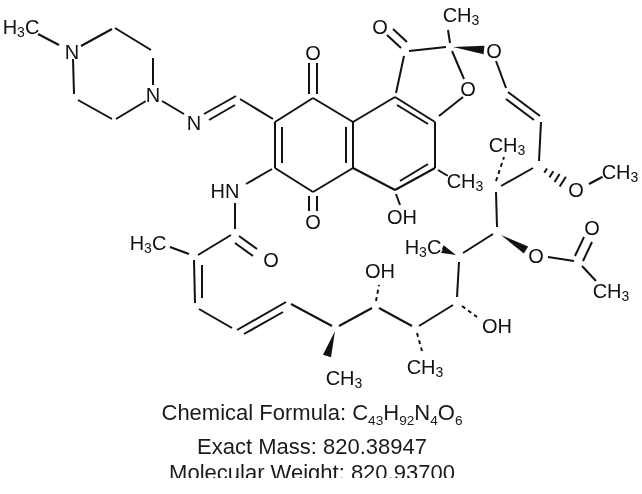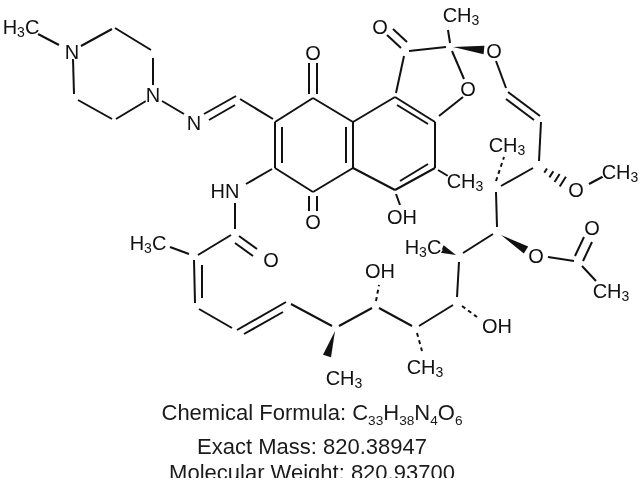--- a/index.html
+++ b/index.html
@@ -124,17 +124,17 @@
         <text x="592" y="228" text-anchor="middle" dominant-baseline="central"><tspan>O</tspan></text>
         <text x="611" y="291" text-anchor="middle" dominant-baseline="central"><tspan>CH</tspan><tspan font-size="14" dy="5">3</tspan></text>
         <text x="497" y="326" text-anchor="middle" dominant-baseline="central"><tspan>OH</tspan></text>
         <text x="423" y="247" text-anchor="middle" dominant-baseline="central"><tspan>H</tspan><tspan font-size="14" dy="5">3</tspan><tspan dy="-5">C</tspan></text>
         <text x="425" y="367" text-anchor="middle" dominant-baseline="central"><tspan>CH</tspan><tspan font-size="14" dy="5">3</tspan></text>
         <text x="380" y="271" text-anchor="middle" dominant-baseline="central"><tspan>OH</tspan></text>
         <text x="344" y="378" text-anchor="middle" dominant-baseline="central"><tspan>CH</tspan><tspan font-size="14" dy="5">3</tspan></text>
       </g>
   </svg>
   <div id="caption">
-    <div class="cap-line">Chemical Formula: C<sub>33</sub>H<sub>38</sub>N<sub>4</sub>O<sub>6</sub></div>
+    <div class="cap-line">Chemical Formula: C<sub>43</sub>H<sub>92</sub>N<sub>4</sub>O<sub>6</sub></div>
     <div class="cap-line">Exact Mass: 820.38947</div>
     <div class="cap-line">Molecular Weight: 820.93700</div>
   </div>
 </div>
 
 </body></html>

